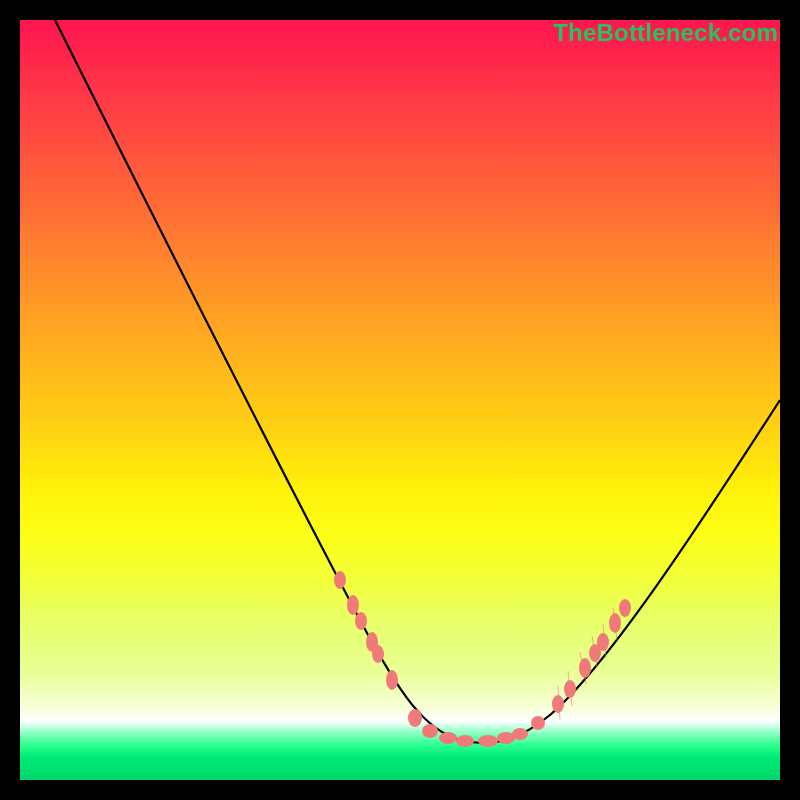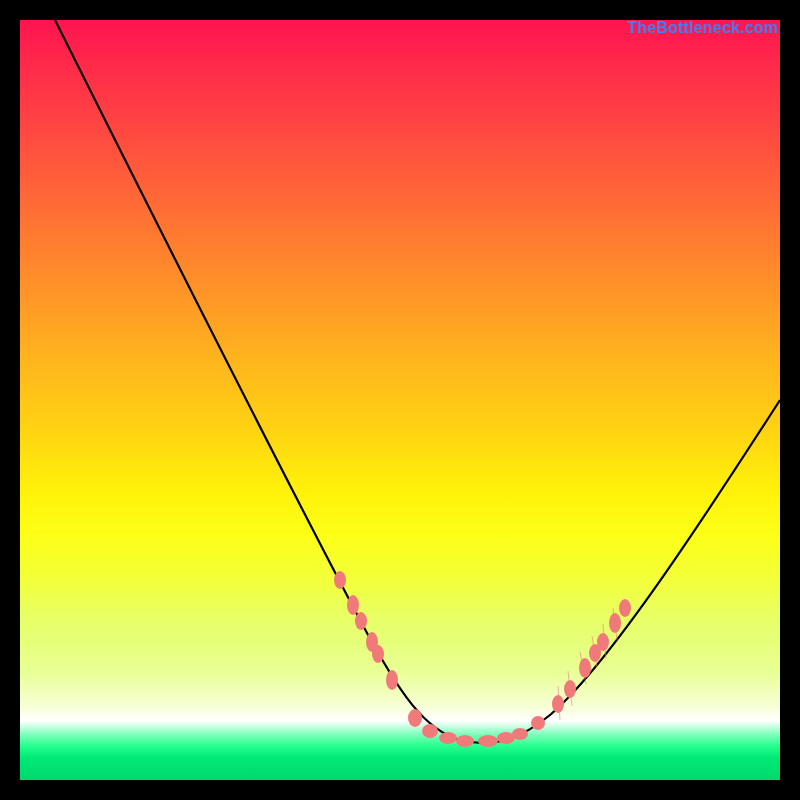--- a/index.html
+++ b/index.html
@@ -59,23 +59,23 @@
     left: 0;
     top: 0;
     width: 760px;
     height: 760px;
   }
   .watermark {
     position: absolute;
     top: -1px;
     right: 2px;
     font-family: Arial, Helvetica, sans-serif;
-    font-size: 16px;
+    font-size: 24px;
     font-weight: bold;
-    color: #3b82f6;
+    color: #22c55e;
     letter-spacing: 0.2px;
     pointer-events: none;
     user-select: none;
   }
 </style>
 </head>
 <body>
 
 <div class="frame">
   <div class="plot-area">

